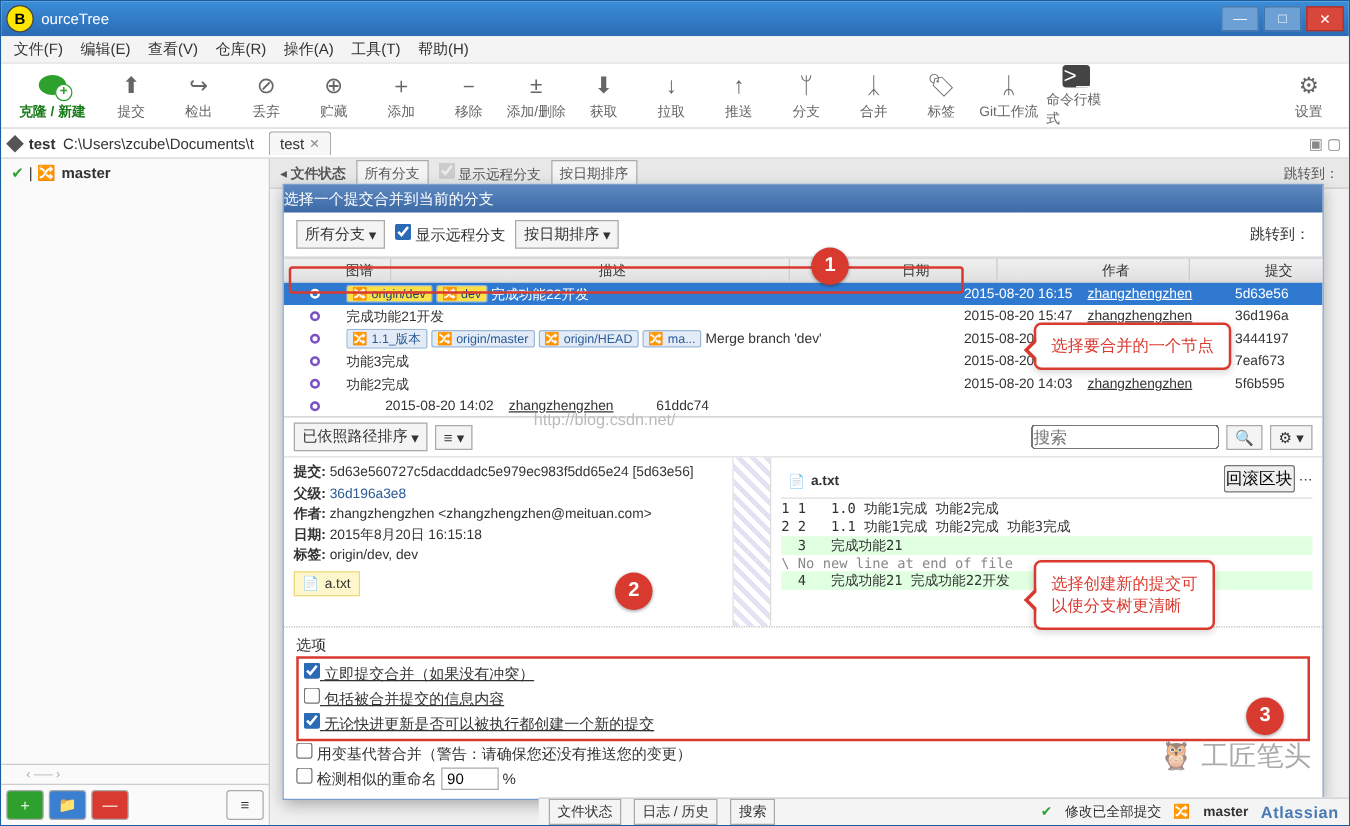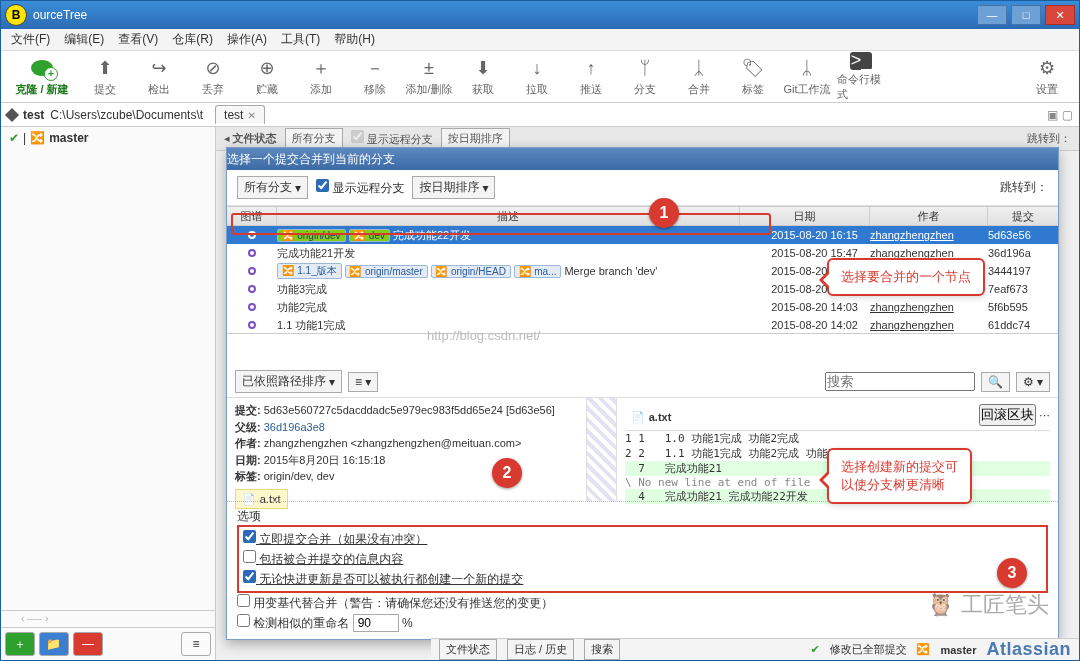--- a/index.html
+++ b/index.html
@@ -30,33 +30,33 @@
 .sidebottom { border-top:1px solid #ccc; padding:4px; display:flex; gap:4px;}
 .sidebtn { width:30px; height:24px; border:1px solid #aaa; border-radius:3px; display:flex; align-items:center; justify-content:center; }
 .mainarea { flex:1; position:relative; background:#f0f0f0; }
 .dialog-overlay { position:absolute; inset:10px; }
 .dialog { position:absolute; left:0; top:10px; right:10px; bottom:10px; background:#fff; border:1px solid #7a9ec9; box-shadow:0 4px 12px rgba(0,0,0,0.3); display:flex; flex-direction:column;}
 .dlg-title { height:22px; background:linear-gradient(#5e88c0,#3b6aa5); color:#fff; text-align:left; font-size:12px; line-height:22px;}
 .dlg-toolbar { padding:6px 10px; display:flex; align-items:center; gap:8px; border-bottom:1px solid #ddd;}
 select, .btn, input[type=text] { font-size:12px; padding:1px 4px; border:1px solid #aaa; background:#fff; }
 .selbtn { border:1px solid #aaa; padding:2px 6px; background:#f4f4f4; display:inline-flex; align-items:center; gap:3px;}
 .dlg-header { height:20px; background:linear-gradient(#f0f0f0,#e0e0e0); border-top:1px solid #ccc; border-bottom:1px solid #ccc; display:flex; font-size:11px;}
-.hcol { padding:2px 6px; border-right:1px solid #ccc;}
+.hcol { padding:2px 6px; border-right:1px solid #ccc;margin-left:36px;}
 .commitlist { height:108px; overflow:hidden; border-bottom:1px solid #ccc;}
 .row { display:flex; align-items:center; height:18px; font-size:11px;}
 .row.sel { background:#2f7ad0; color:#fff;}
 .cgraph { width:50px; display:flex; justify-content:center; align-items:center;}
 .cdesc { flex:1; display:flex; align-items:center; gap:3px; overflow:hidden; white-space:nowrap;}
 .cdate { width:130px; text-align:right; padding-right:12px;}
 .cauth { width:118px;text-decoration:underline; }
 .chash { width:70px; padding-right:23px;}
 .reftag { background:#e3ecf6; color:#2b5b98; border:1px solid #9bb8d9; border-radius:2px; padding:0 4px; font-size:10px; display:inline-flex; align-items:center; gap:2px;}
 .reftag.sel { background:#c7dffc; color:#173f73;}
-.row.sel .reftag { color:#173f73; background:#84cc16;}
-.belowtbar { padding:4px 8px; display:flex; align-items:center; gap:6px; border-bottom:1px solid #ddd;margin-top:32px;}
+.row.sel .reftag { color:#173f73; background:#fde047;}
+.belowtbar { padding:4px 8px; display:flex; align-items:center; gap:6px; border-bottom:1px solid #ddd;}
 .belowtbar .spacer{flex:1;}
 .searchbox { width:150px; }
 .detail { display:flex; flex:1; min-height:0;}
 .detail-left { width:360px; padding:4px 8px; border-right:1px solid #ddd; font-size:11px; line-height:1.5;}
 .detail-mid { width:30px; border-right:1px solid #ddd; background:repeating-linear-gradient(45deg,#e2e2f2,#e2e2f2 4px,#fff 4px,#fff 8px);}
 .detail-right { flex:1; padding:4px 8px; font-size:11px;}
 .filelabel { background:#fff7cc; border:1px solid #e9d978; padding:1px 6px; display:inline-flex; align-items:center; gap:4px; margin-top:4px;}
 .diffline { font-family: Consolas, monospace; white-space:pre; }
 .diffline.add { background:#e1ffe1; }
 .diffline.meta { color:#888; }
@@ -73,21 +73,21 @@
 .callout1::after { content:""; position:absolute; left:-16px; top:10px; border:10px solid transparent; border-right-color:#fff;}
 .callout2 { left:600px; top:300px; }
 .callout2::before { left:-20px; top:20px; border-right-color:#d93a2f;}
 .callout2::after { content:""; position:absolute; left:-16px; top:20px; border:10px solid transparent; border-right-color:#fff;}
 .numbadge { position:absolute; width:30px; height:30px; background:#d93a2f; color:#fff; border-radius:50%; display:flex; align-items:center; justify-content:center; font-weight:bold; font-size:16px; z-index:25; box-shadow:0 1px 3px rgba(0,0,0,0.4);}
 .nb1 { left:422px; top:50px;}
 .nb2 { left:265px; top:310px;}
 .nb3 { left:770px; top:410px;}
 .statusbar { position:absolute; bottom:0; left:215px; right:0; height:22px; background:#f4f4f4; border-top:1px solid #ccc; display:flex; align-items:center; gap:10px; padding:0 8px; font-size:11px;}
 .statusbar .spacer{flex:1;}
-.atl { color:#4a7ab3; font-weight:bold; font-size:18px; letter-spacing:0.5px;}
+.atl { color:#4a7ab3; font-weight:bold; font-size:13px; letter-spacing:0.5px;}
 .watermark { position:absolute; bottom:40px; right:30px; color:#888; font-size:22px; opacity:.7; pointer-events:none;}
 .redbox1 { position:absolute; border:2px solid #d93a2f; left:4px; top:65px; width:540px; height:22px; z-index:15; pointer-events:none; border-radius:3px;}
 .gray-toolbar-line { position:absolute; left:0; right:0; top:0; height:24px; background:#e8e8e8; border-bottom:1px solid #ccc; display:flex; align-items:center; gap:8px; padding:0 8px; font-size:11px; color:#555;}
 .chk { accent-color:#2b6bb5;}
 </style>
 </head>
 <body>
 
 <div class="window">
   <div class="titlebar">
@@ -306,23 +306,20 @@
                   <span>功能2完成</span>
                 </div>
                 <div class="cdate">2015-08-20 14:03</div>
                 <div class="cauth">zhangzhengzhen</div>
                 <div class="chash">5f6b595</div>
               </div>
               <div class="row">
                 <div class="cgraph">
                   <span style="width:8px;height:8px;border-radius:50%;border:2px solid #7a4fc4;display:inline-block;"></span>
                 </div>
-                <div class="cdesc">
-                  <span>1.1 功能1完成</span>
-                </div>
                 <div class="cdate">2015-08-20 14:02</div>
                 <div class="cauth">zhangzhengzhen</div>
                 <div class="chash">61ddc74</div>
               </div>
             </div>
 
           <div class="belowtbar">
             <span class="selbtn"><span>已依照路径排序</span> ▾</span>
             <span class="selbtn">≡ ▾</span>
             <div class="spacer"></div>
@@ -351,21 +348,21 @@
                     <b>a.txt</b>
                   </span>
                 <div>
                   <button>回滚区块</button>
                   <span>⋯</span>
                 </div>
               </div>
               <div id="difflines">
                   <div class="diffline ">1 1   1.0 功能1完成 功能2完成</div>
                   <div class="diffline ">2 2   1.1 功能1完成 功能2完成 功能3完成</div>
-                  <div class="diffline add">  7   完成功能21</div>
+                  <div class="diffline add">  3   完成功能21</div>
                   <div class="diffline meta">\ No new line at end of file</div>
                   <div class="diffline add">  4   完成功能21 完成功能22开发</div>
                 </div>
             </div>
           </div>
 
           <div class="opts">
             <div>选项</div>
             <div class="optbox">
               <label><input class="chk" type="checkbox" checked="" style=""> <span>立即提交合并（如果没有冲突）</span></label>

